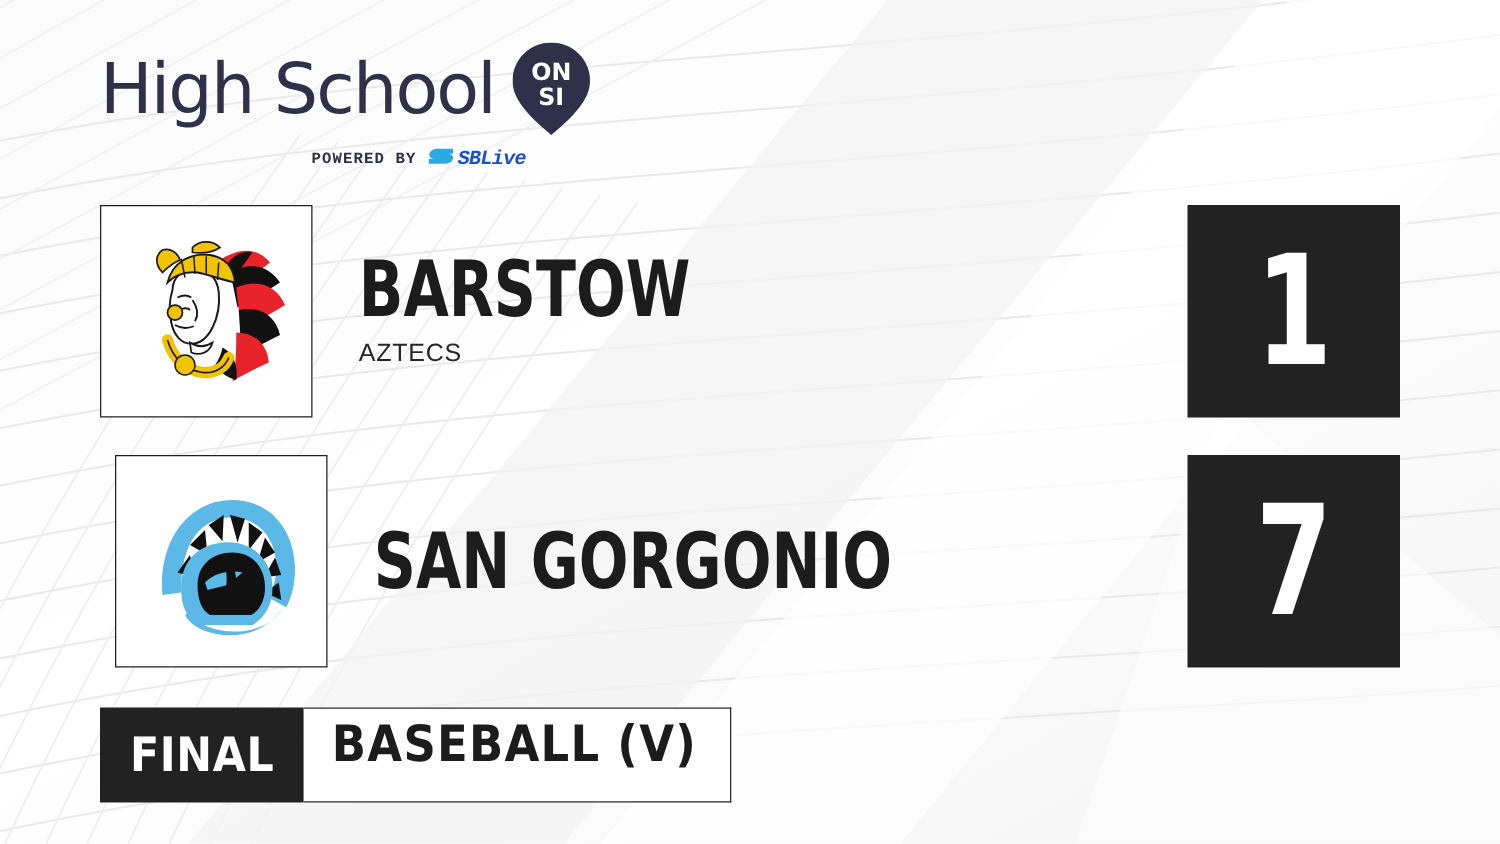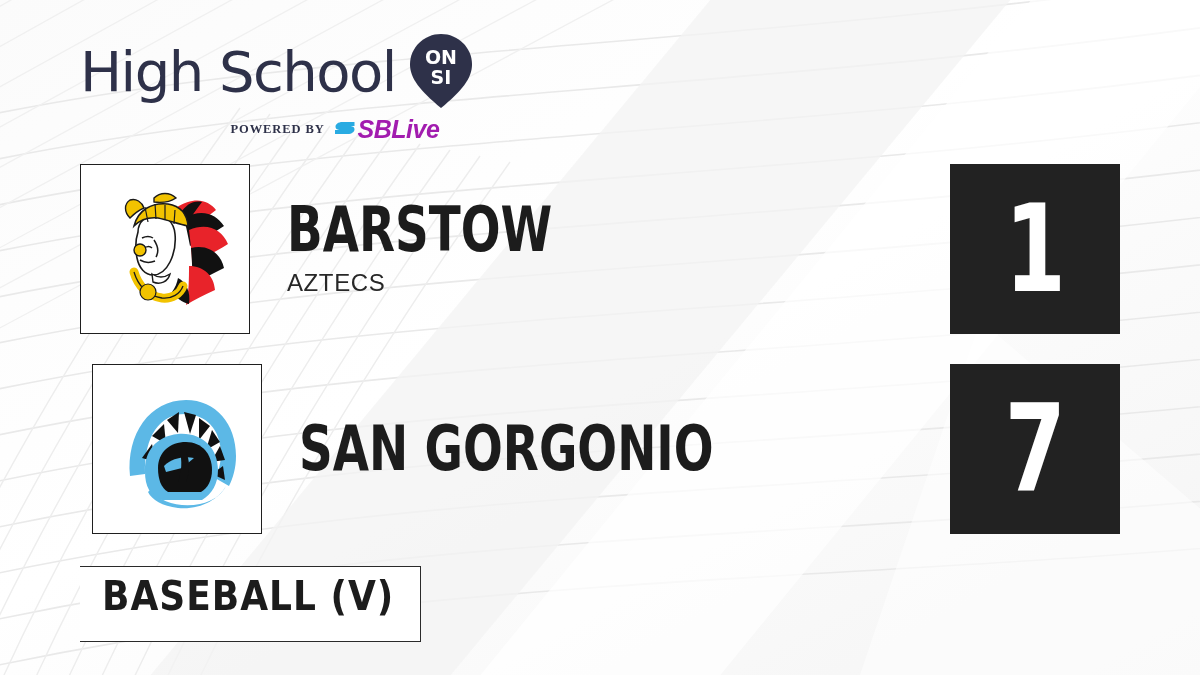--- a/index.html
+++ b/index.html
@@ -27,28 +27,28 @@
     white-space:nowrap;
   }
   .pin { margin-left:14px; margin-top:-2px; }
   .powered {
     display:flex; align-items:center; justify-content:center;
     gap:8px; margin-top:9px; margin-left:118px;
   }
   .powered-label {
     font-size:12.5px; font-weight:700; letter-spacing:0.9px;
     color:#2e3149;
-    font-family:Liberation Serif, serif;
+    font-family:Liberation Mono, monospace;
   }
   .sblive { display:flex; align-items:center; gap:1px; }
   .sblive-text {
-    font-family:Liberation Sans, sans-serif;
+    font-family:Liberation Mono, monospace;
     font-weight:700; font-style:italic;
-    font-size:25px; letter-spacing:-0.5px;
-    color:#a21caf; line-height:1;
+    font-size:16px; letter-spacing:-0.5px;
+    color:#1d4ed8; line-height:1;
   }
 
   
   .row { position:absolute; z-index:5; display:flex; align-items:center; }
   #row-a { left:80px; top:164px; }
   #row-b { left:92px; top:364px; }
 
   .logo-box {
     width:170px; height:170px;
     background:#ffffff;
@@ -64,21 +64,21 @@
     letter-spacing:0px;
     color:#1c1c1c;
     line-height:0.92;
     transform:scaleX(0.84);
     transform-origin:left center;
     white-space:nowrap;
   }
   .team-mascot {
     font-family:"Liberation Sans", sans-serif;
     font-weight:400;
-    font-size:24px;
+    font-size:20px;
     letter-spacing:0.6px;
     color:#272727;
     margin-top:11px;
   }
 
   
   .score-box {
     position:absolute; z-index:5;
     width:170px; height:170px;
     background:#222222;
@@ -305,14 +305,15 @@
 </div>
 
 <div class="score-box" id="score-a">
   <span class="score-val">1</span>
 </div>
 <div class="score-box" id="score-b">
   <span class="score-val">7</span>
 </div>
 
 <div id="statusbar">
+  <div class="status-final">FINAL</div>
   <div class="status-sport">BASEBALL (V)</div>
 </div>
 
 </body></html>

